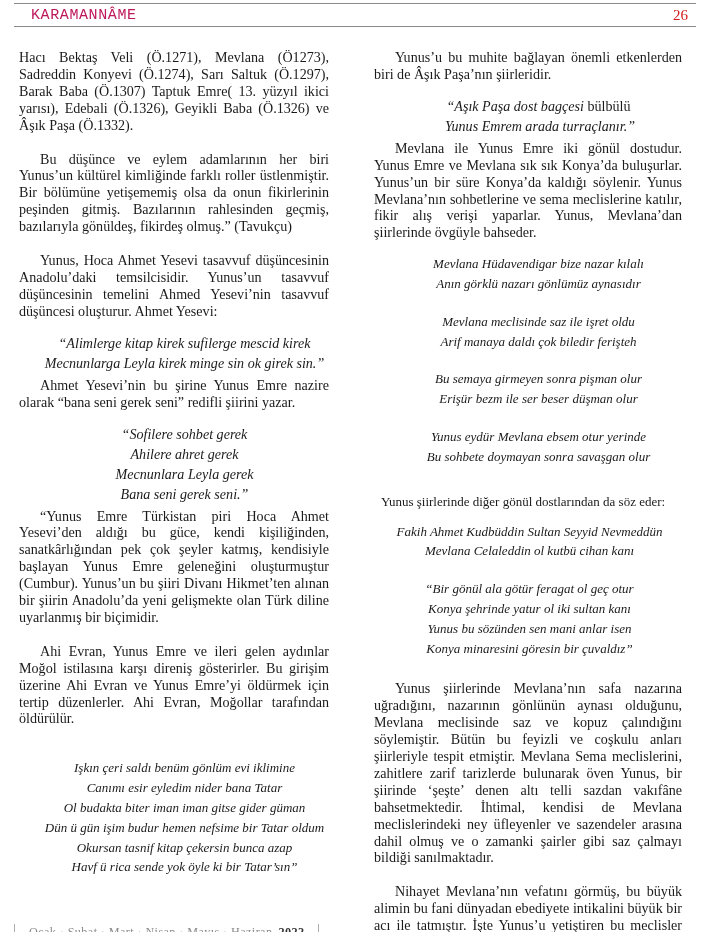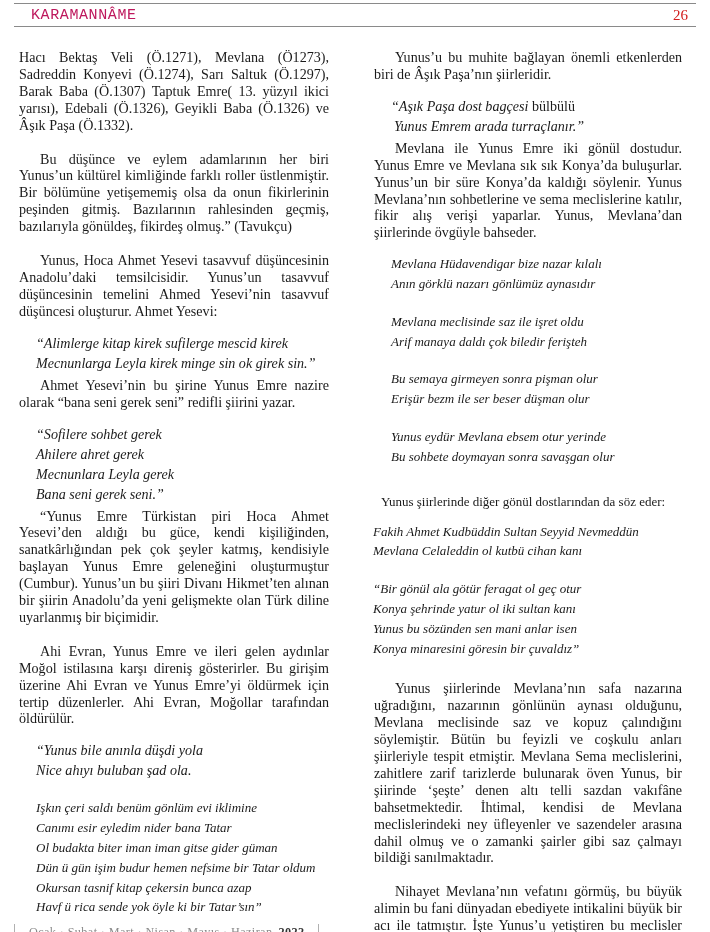--- a/index.html
+++ b/index.html
@@ -14,21 +14,21 @@
   .col-left { left: 15px; width: 318px; }
   .col-right { left: 370px; width: 316px; }
 
   .p { margin: 4px; text-align: justify; hyphens: none; }
   .p.ind { text-indent: 21px; }
   .gap { height: 9px; }
   .gap-s { height: 4px; }
   .gap-l { height: 18px; }
 
   .verse { margin: 0; padding-left: 21px; font-style: italic; }
-  .verse .line { display: block; line-height: 20px; }
+  .verse .line { display: block; line-height: 20px; text-align: center; }
   .verse.small { font-size: 13px; }
   .verse.small .line { line-height: 19.8px; }
   .verse .norm { font-style: normal; }
 
   .small-p { margin: 8px; font-size: 13px; line-height: 17px; }
 
   .footer { position: absolute; left: 0; top: 908px; width: 710px; text-align: left; font-size: 12.2px; color: #8a8a8a; margin-top: 16px; }
   .footer .bar { display: inline-block; width: 1px; height: 16px; background: #b0b0b0; vertical-align: middle; margin: 0 14px; }
   .footer .months { vertical-align: middle; letter-spacing: 0.4px; }
   .footer .year { vertical-align: middle; color: #333; font-weight: bold; margin-left: 6px; letter-spacing: 0.4px; }
@@ -57,24 +57,20 @@
   <div class="verse">
     <span class="line">“Sofilere sohbet gerek</span>
     <span class="line">Ahilere ahret gerek</span>
     <span class="line">Mecnunlara Leyla gerek</span>
     <span class="line">Bana seni gerek seni.”</span>
   </div>
   <p class="p ind">“Yunus Emre Türkistan piri Hoca Ahmet Yesevi’den aldığı bu güce, kendi kişiliğinden, sanatkârlığından pek çok şeyler katmış, kendisiyle başlayan Yunus Emre geleneğini oluşturmuştur (Cumbur). Yunus’un bu şiiri Divanı Hikmet’ten alınan bir şiirin Anadolu’da yeni gelişmekte olan Türk diline uyarlanmış bir biçimidir.</p>
   <div class="gap"></div>
   <p class="p ind">Ahi Evran, Yunus Emre ve ileri gelen aydınlar Moğol istilasına karşı direniş gösterirler. Bu girişim üzerine Ahi Evran ve Yunus Emre’yi öldürmek için tertip düzenlerler. Ahi Evran, Moğollar tarafından öldürülür.</p>
   <div class="gap"></div>
-  <div class="verse">
-    <span class="line">“Yunus bile anınla düşdi yola</span>
-    <span class="line">Nice ahıyı buluban şad ola.</span>
-  </div>
   <div class="gap-l"></div>
   <div class="verse small">
     <span class="line">Işkın çeri saldı benüm gönlüm evi iklimine</span>
     <span class="line">Canımı esir eyledim nider bana Tatar</span>
     <span class="line">Ol budakta biter iman iman gitse gider güman</span>
     <span class="line">Dün ü gün işim budur hemen nefsime bir Tatar oldum</span>
     <span class="line">Okursan tasnif kitap çekersin bunca azap</span>
     <span class="line">Havf ü rica sende yok öyle ki bir Tatar’sın”</span>
   </div>
 </div>

